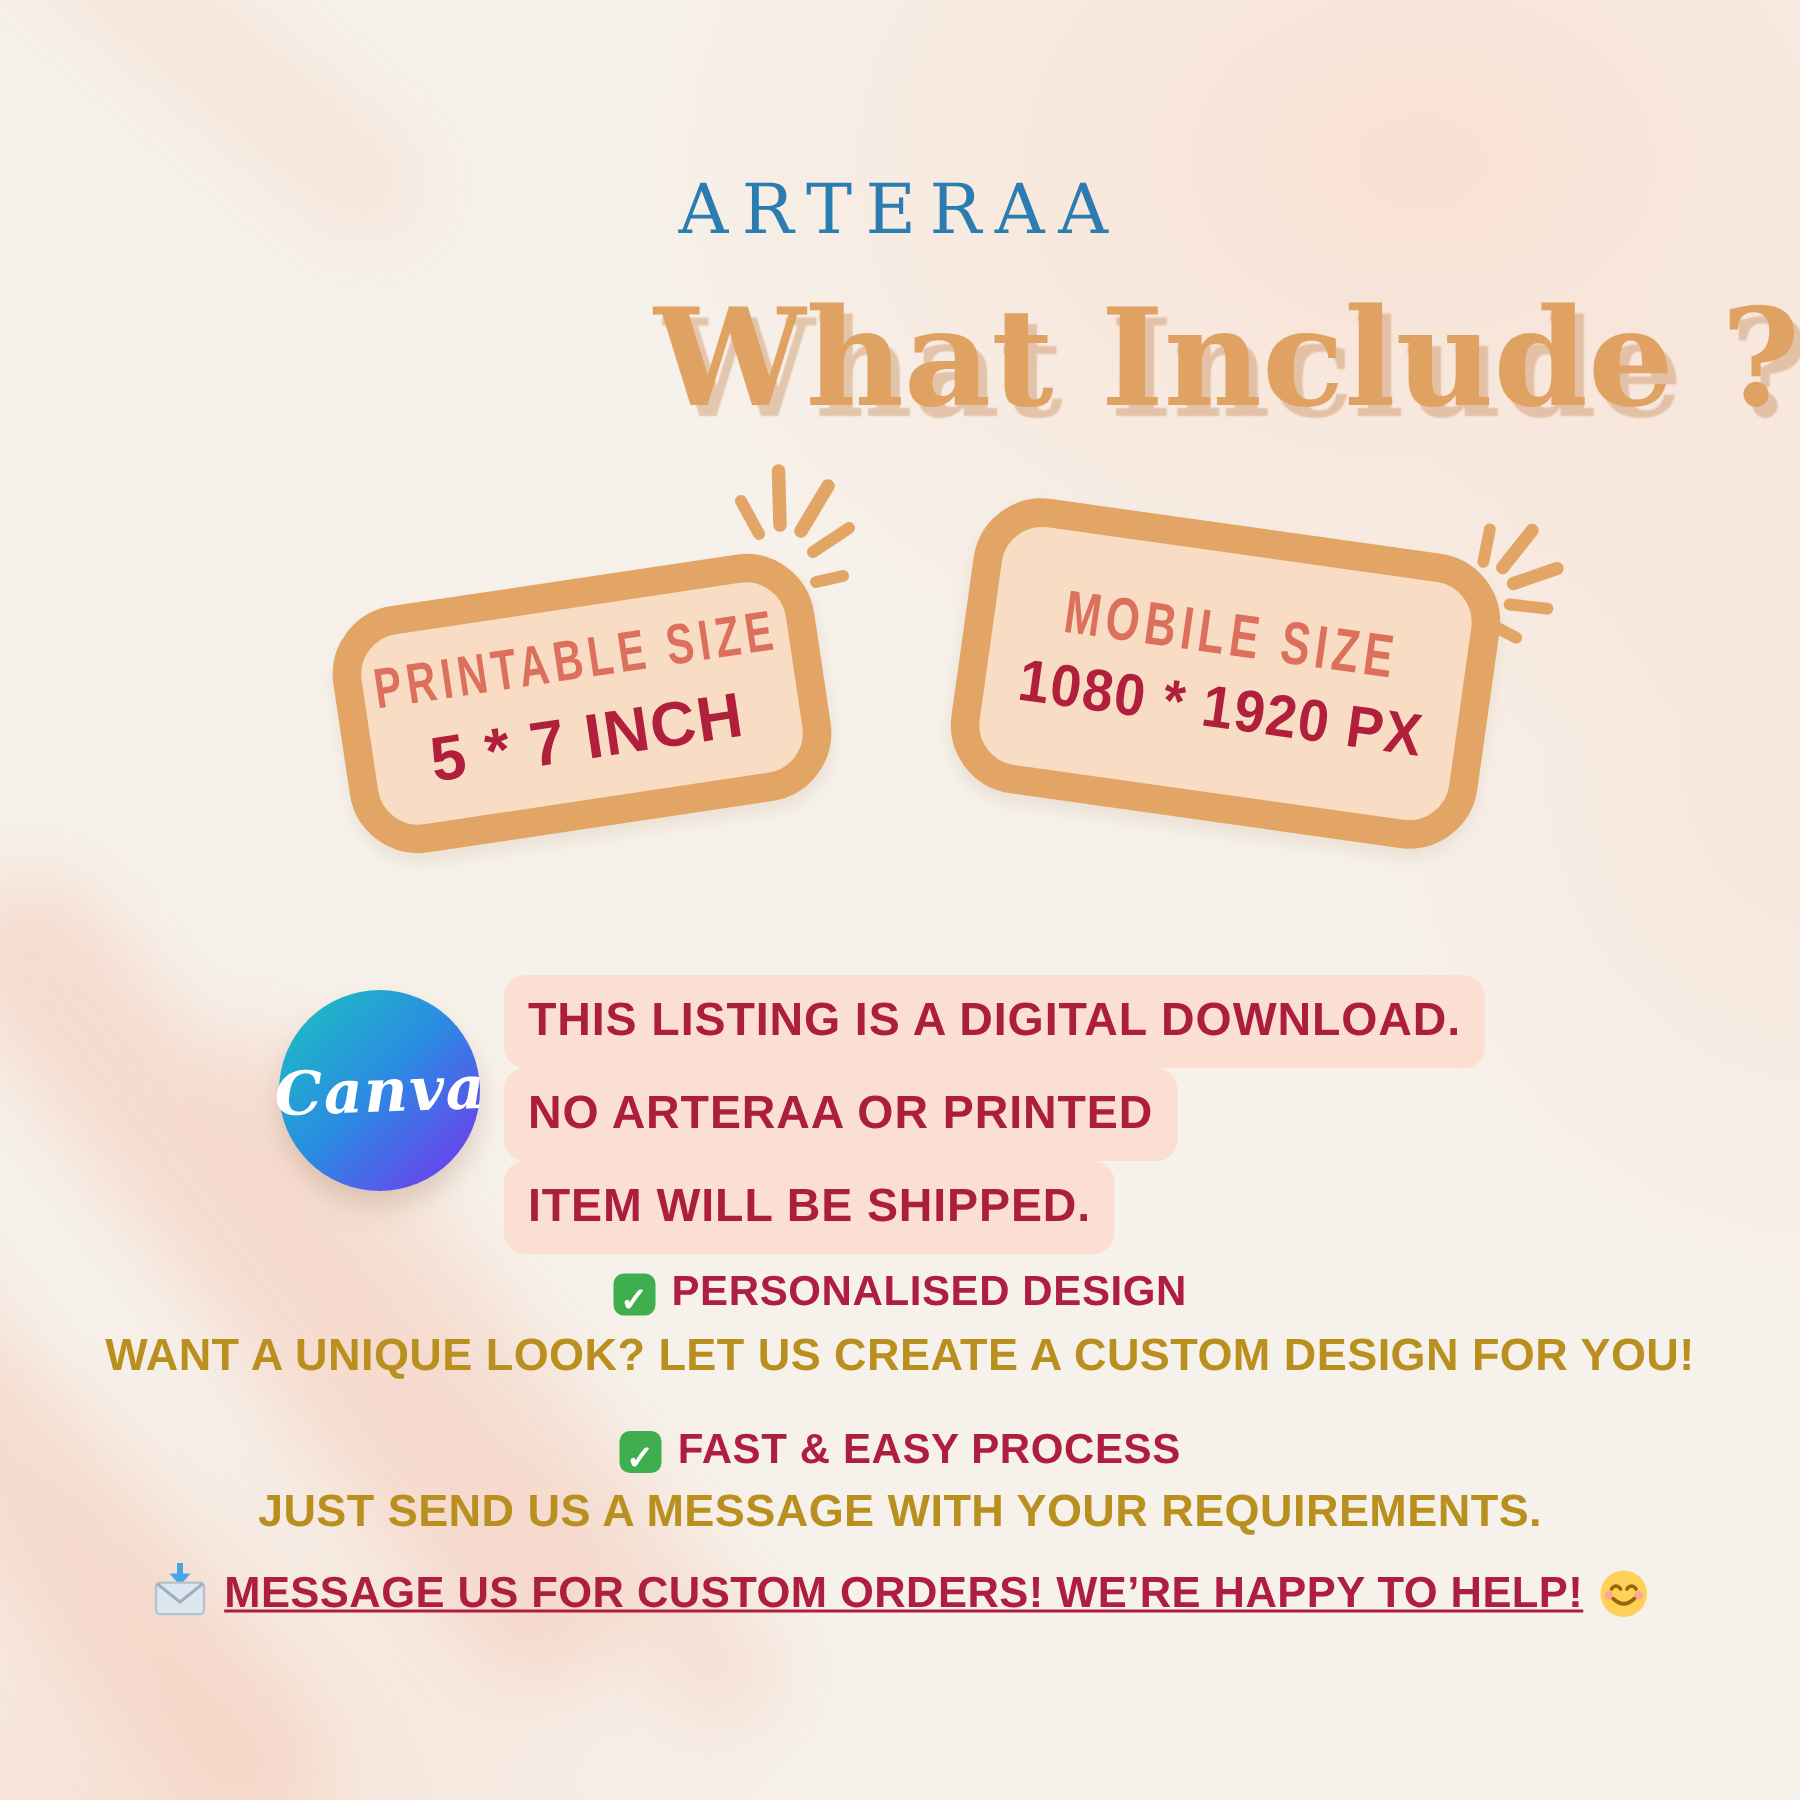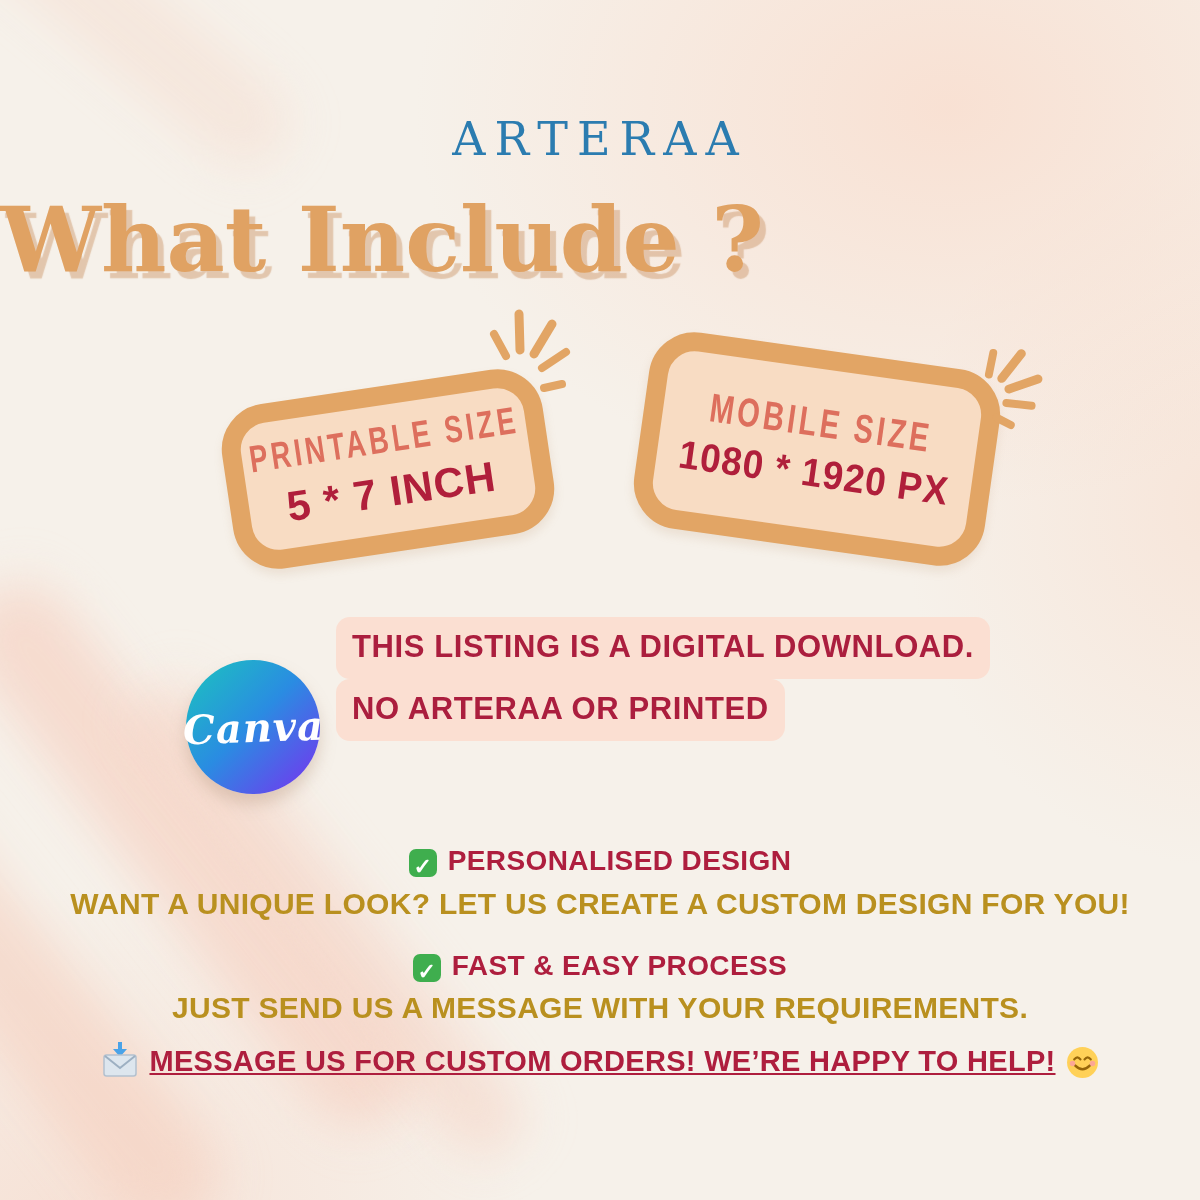--- a/index.html
+++ b/index.html
@@ -17,21 +17,21 @@
   .s2{left:40px;top:880px;width:580px;height:80px;background:rgba(245,203,185,0.42);transform:rotate(52deg);}
   .s3{left:-240px;top:950px;width:540px;height:110px;background:rgba(245,203,185,0.5);transform:rotate(52deg);}
   .s4{left:-180px;top:-60px;width:520px;height:90px;background:rgba(245,205,188,0.28);transform:rotate(40deg);}
 
   .brand{
     position:absolute;top:112px;left:0;width:100%;text-align:center;
     font-family:"DejaVu Serif",serif;font-size:46px;font-weight:400;
     color:#2b7cb0;letter-spacing:9px;
   }
   .title{
-    position:absolute;top:186px;left:0;width:100%;margin:0;text-align:left;
+    position:absolute;top:186px;left:0;width:100%;margin:0;text-align:right;
     font-family:"DejaVu Serif",serif;font-weight:bold;font-size:90px;
     color:#e0a263;text-shadow:6px 7px 1px rgba(201,146,100,0.45);
   }
 
   .badge{
     position:absolute;box-sizing:border-box;
     border:19px solid #e2a565;border-radius:46px;background:#f8dcc3;
     display:flex;flex-direction:column;align-items:center;justify-content:center;
     box-shadow:0 6px 10px rgba(190,150,110,0.18);
   }
@@ -56,21 +56,21 @@
     position:absolute;left:186px;top:660px;width:134px;height:134px;border-radius:50%;
     background:linear-gradient(135deg,#1bc5bd 0%,#2a8ce2 48%,#7a2ff0 100%);
     display:flex;align-items:center;justify-content:center;
     box-shadow:0 10px 16px rgba(175,140,115,0.35);
   }
   .canva-text{
     font-family:"DejaVu Serif",serif;font-style:italic;font-weight:bold;
     font-size:40px;color:#ffffff;letter-spacing:1px;transform:rotate(-2deg);
   }
 
-  .notice{position:absolute;left:336px;top:617px;}
+  .notice{position:absolute;left:336px;top:650px;}
   .hl{line-height:50px;}
   .hl span{
     display:inline-block;background:#fbdfd2;color:#ab1e3e;
     font-weight:bold;font-size:31px;letter-spacing:0.6px;
     padding:5px 16px 7px 16px;border-radius:14px;white-space:nowrap;
   }
 
   .line{position:absolute;left:0;width:100%;text-align:center;white-space:nowrap;}
   .feature-heading{font-weight:bold;font-size:28px;color:#ae1e3e;letter-spacing:0.4px;}
   .feature-desc{font-weight:bold;font-size:30px;color:#b9901f;letter-spacing:0.3px;}
@@ -130,20 +130,21 @@
     <path d="M58 86 L76 82" stroke="#e2a565" stroke-width="9" stroke-linecap="round"></path>
   </svg>
 
   <div class="canva-badge">
     <span class="canva-text">Canva</span>
   </div>
 
   <div class="notice">
     <div class="hl"><span>THIS LISTING IS A DIGITAL DOWNLOAD.</span></div>
     <div class="hl"><span>NO ARTERAA OR PRINTED</span></div>
+    <div class="hl"><span>ITEM WILL BE SHIPPED.</span></div>
   </div>
 
   <div class="line feature-heading fh1">
     <span class="check"><span class="tick">✓</span></span><span>PERSONALISED DESIGN</span>
   </div>
   <div class="line feature-desc fd1">WANT A UNIQUE LOOK? LET US CREATE A CUSTOM DESIGN FOR YOU!</div>
 
   <div class="line feature-desc fd2">JUST SEND US A MESSAGE WITH YOUR REQUIREMENTS.</div>
   <div class="line feature-heading fh2">
     <span class="check"><span class="tick">✓</span></span><span>FAST &amp; EASY PROCESS</span>

